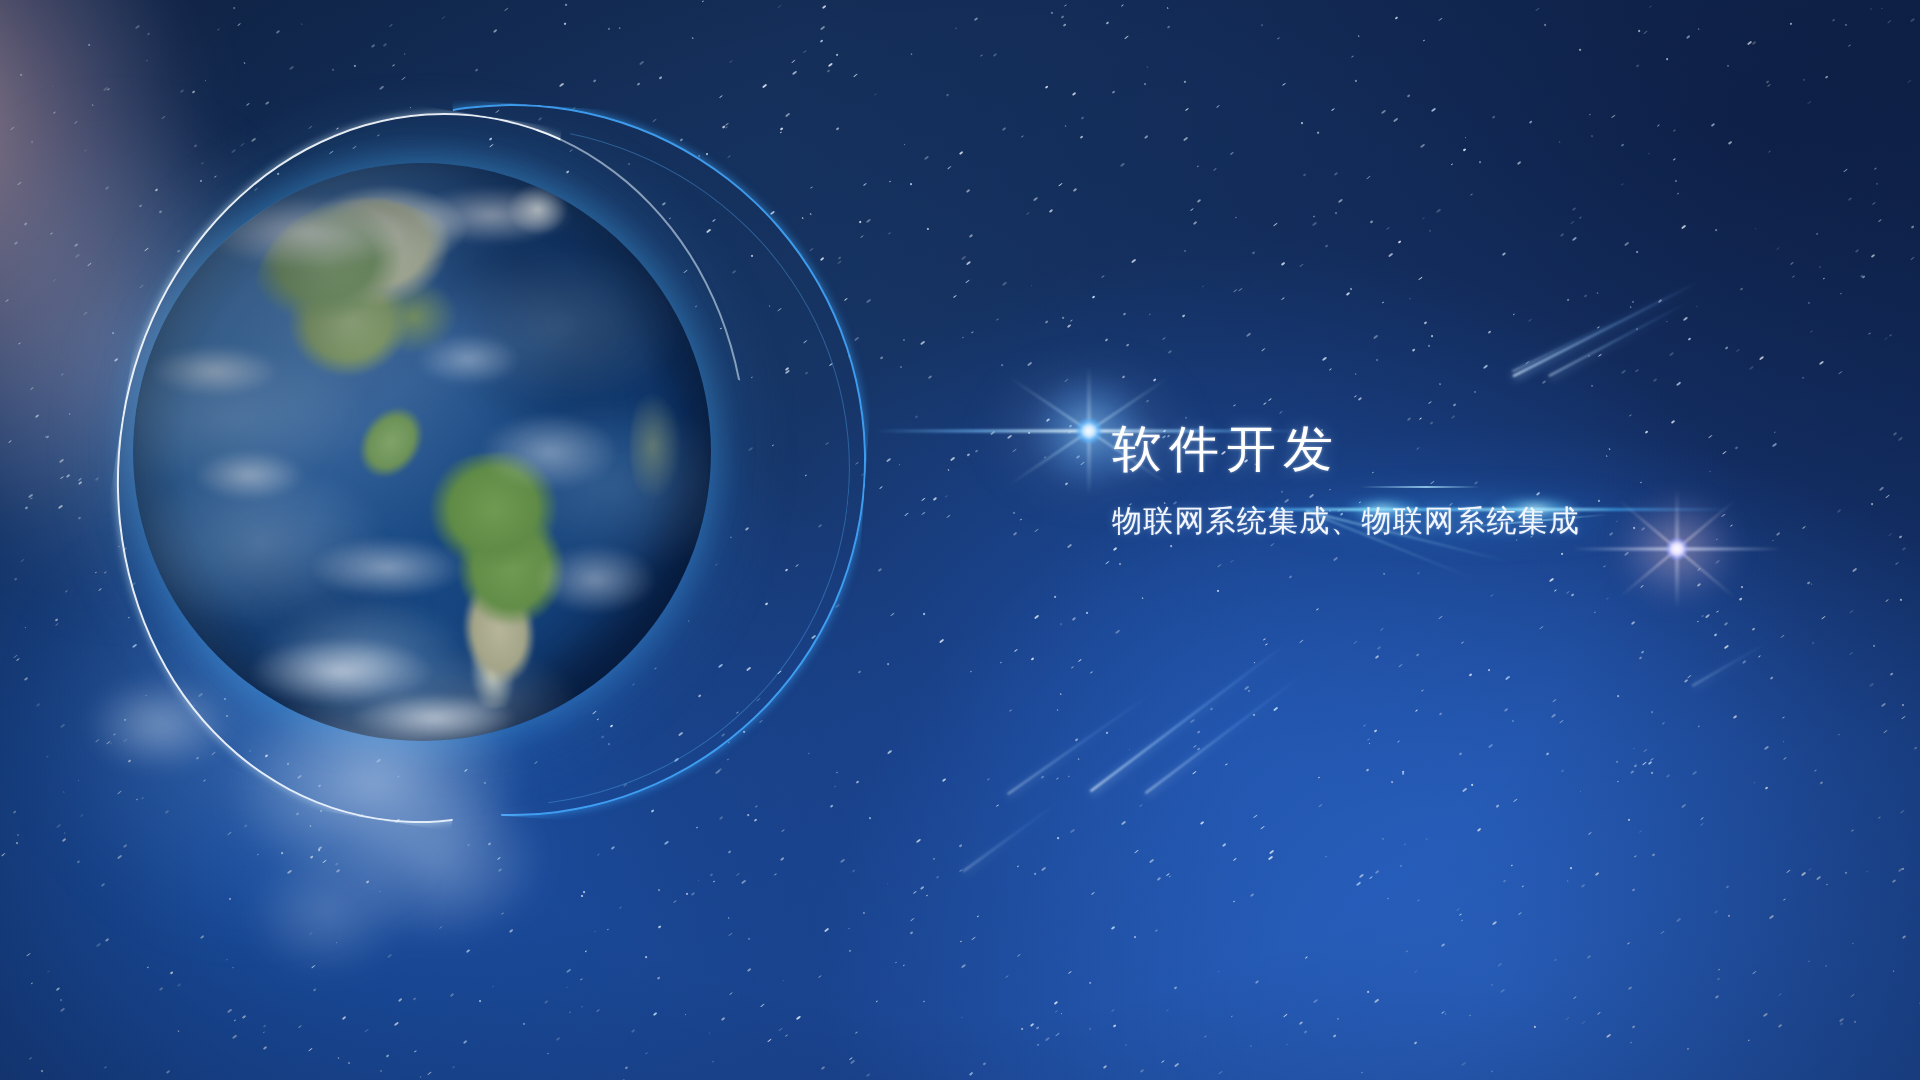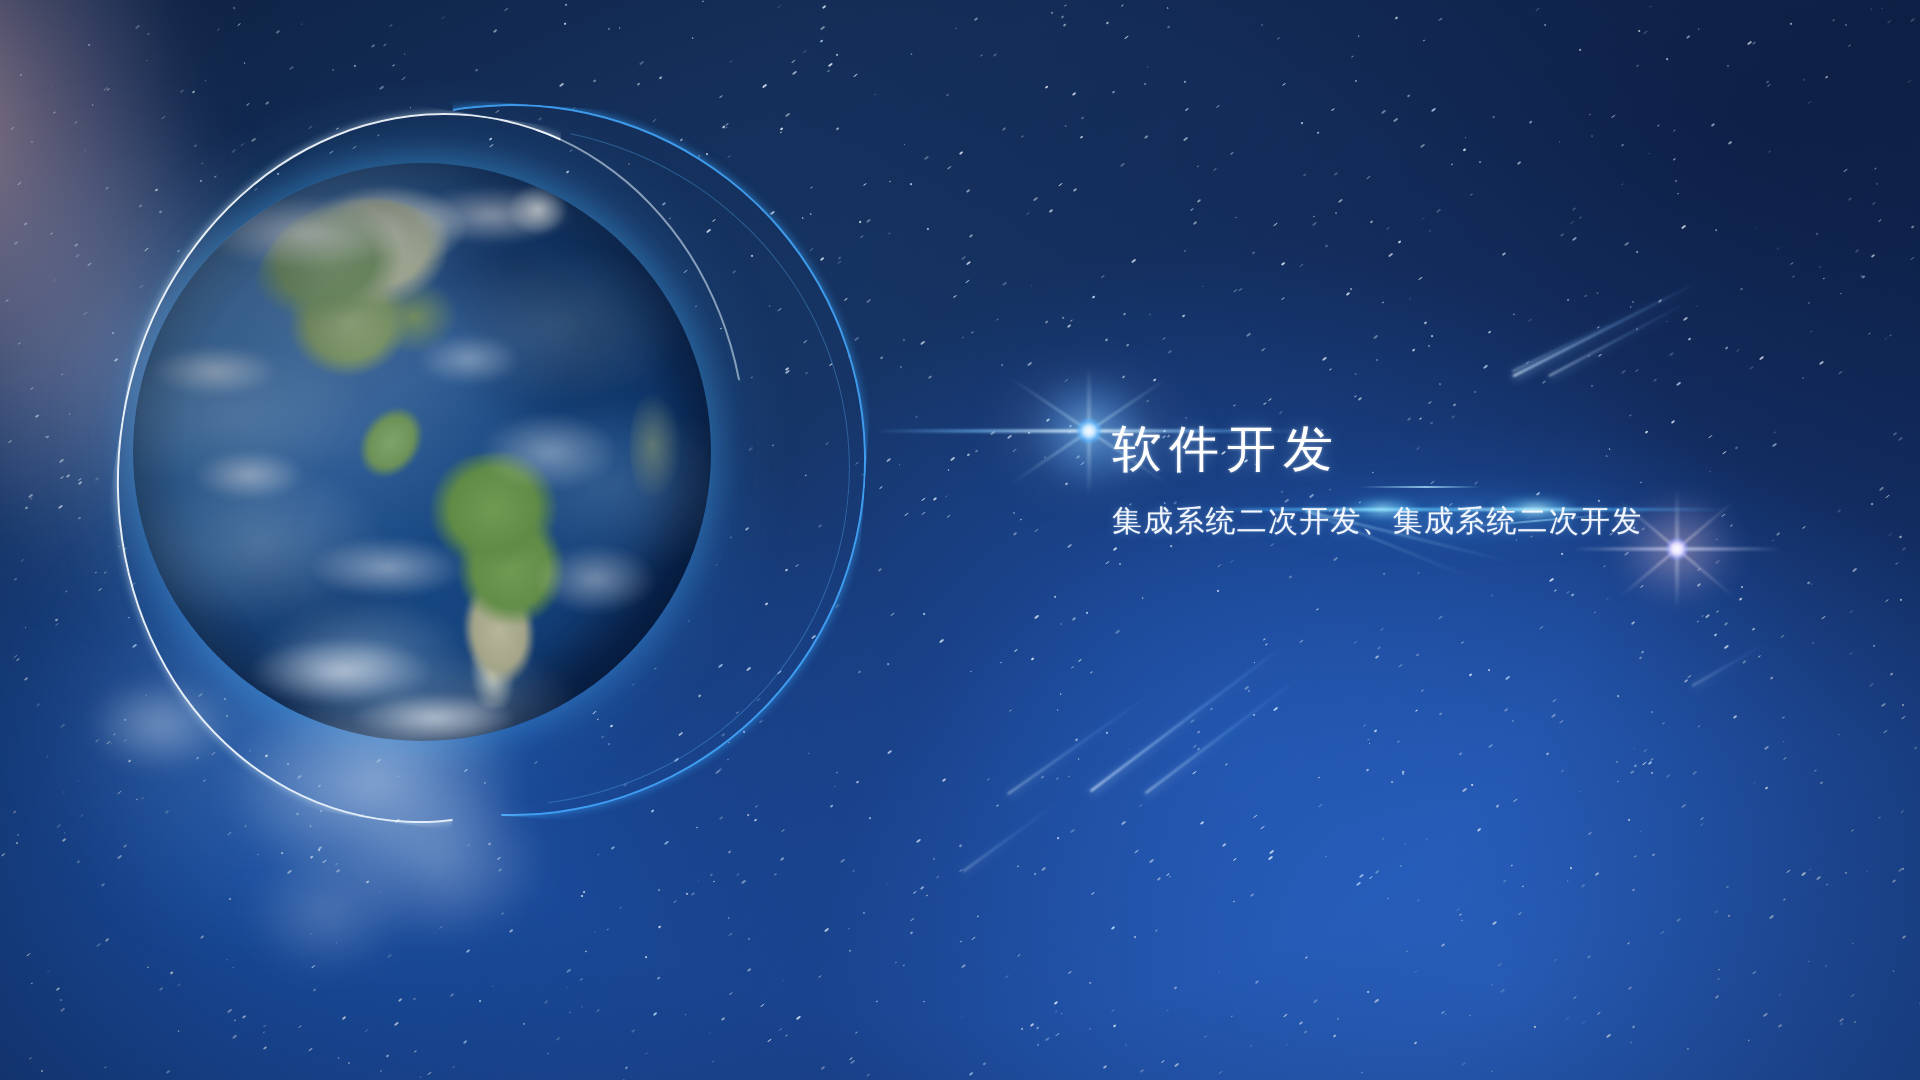--- a/index.html
+++ b/index.html
@@ -1714,16 +1714,16 @@
     <div class="flare-core c2"></div>
     <div class="flare-ray v"></div>
     <div class="flare-ray d1"></div>
     <div class="flare-ray d2"></div>
     <div class="flare-ray h"></div>
     <div class="flare-core c1"></div>
   </div>
 
   <div class="text-block">
     <div class="headline">软件开发</div>
-    <div class="sub" id="sub2">集成系统二次开发、集成系统二次开发</div>
+    <div class="sub" id="sub2">物联网系统集成、物联网系统集成</div>
   </div>
 
 </div>
 
 </body></html>

